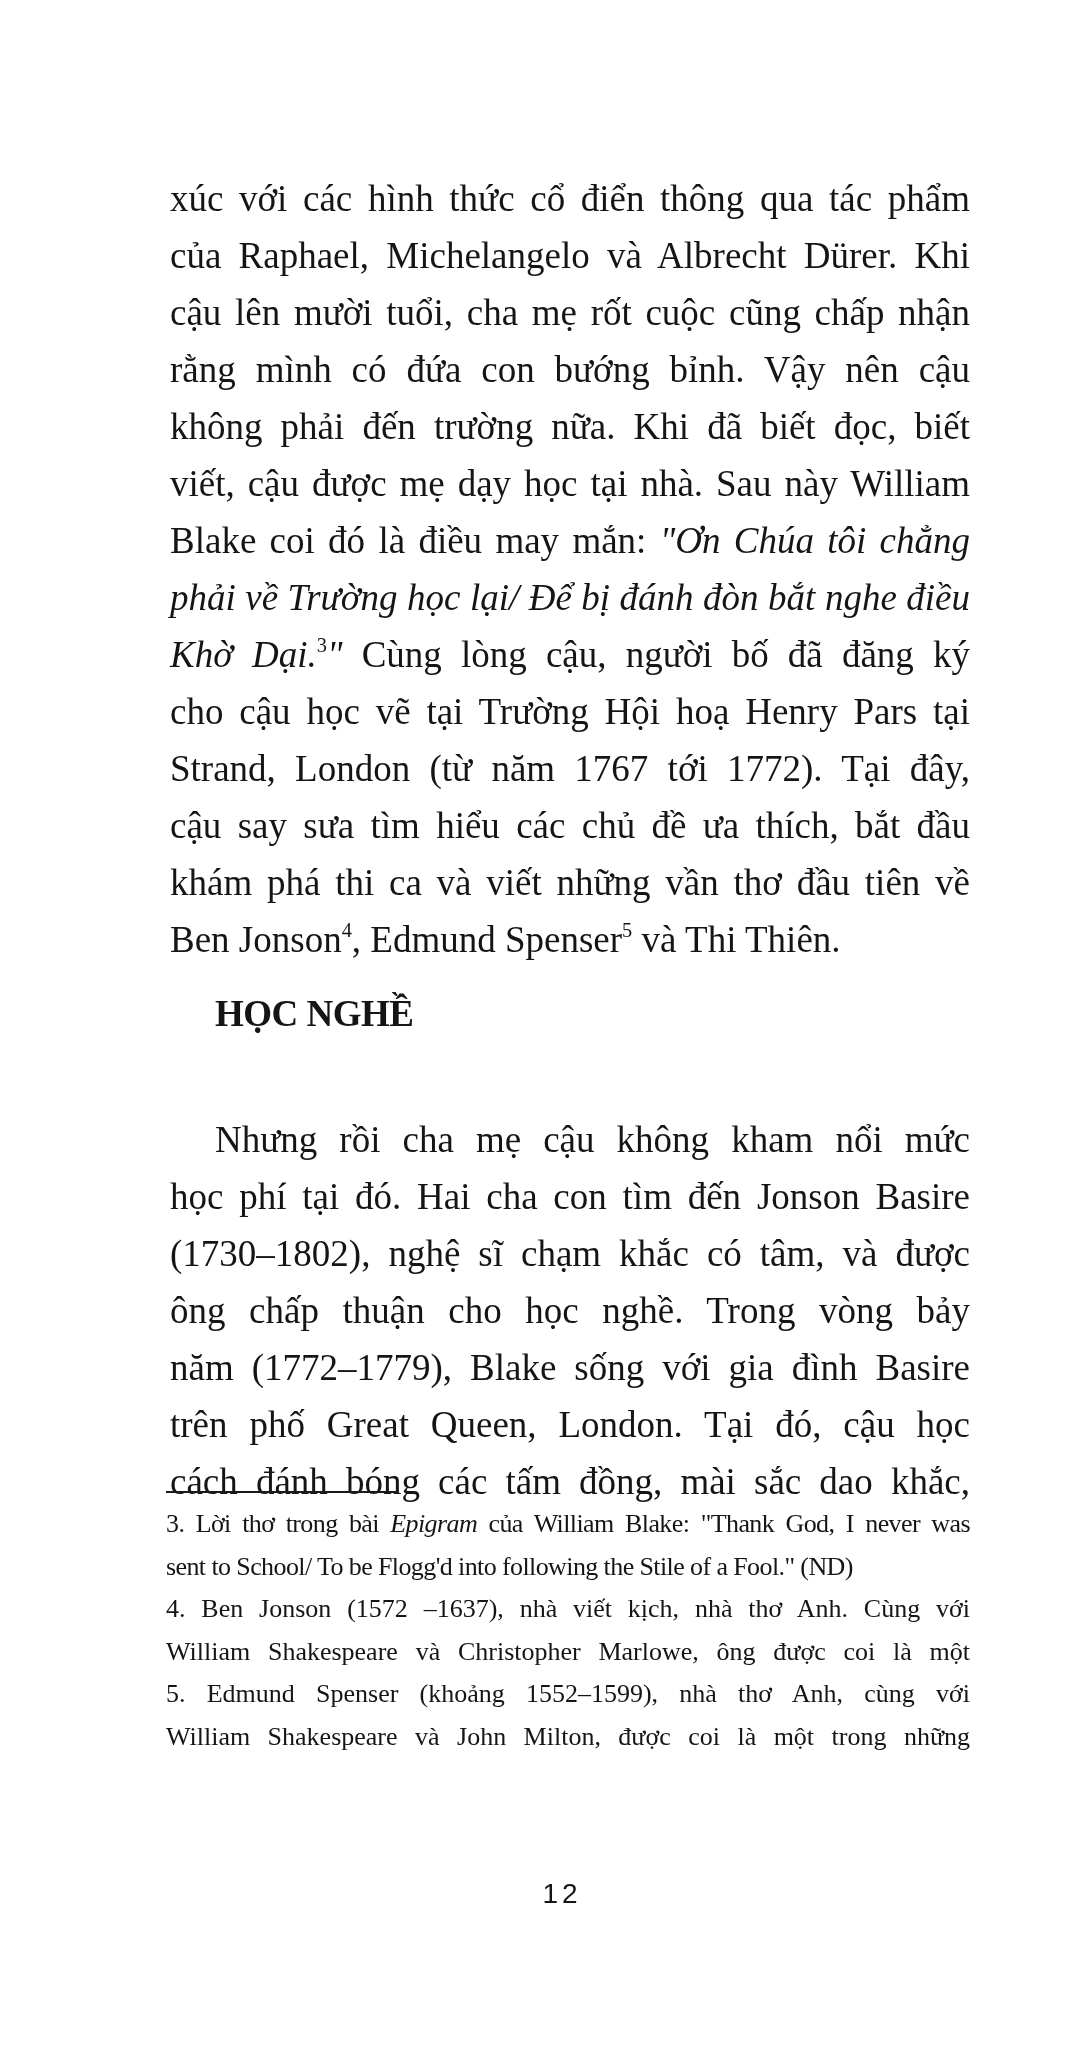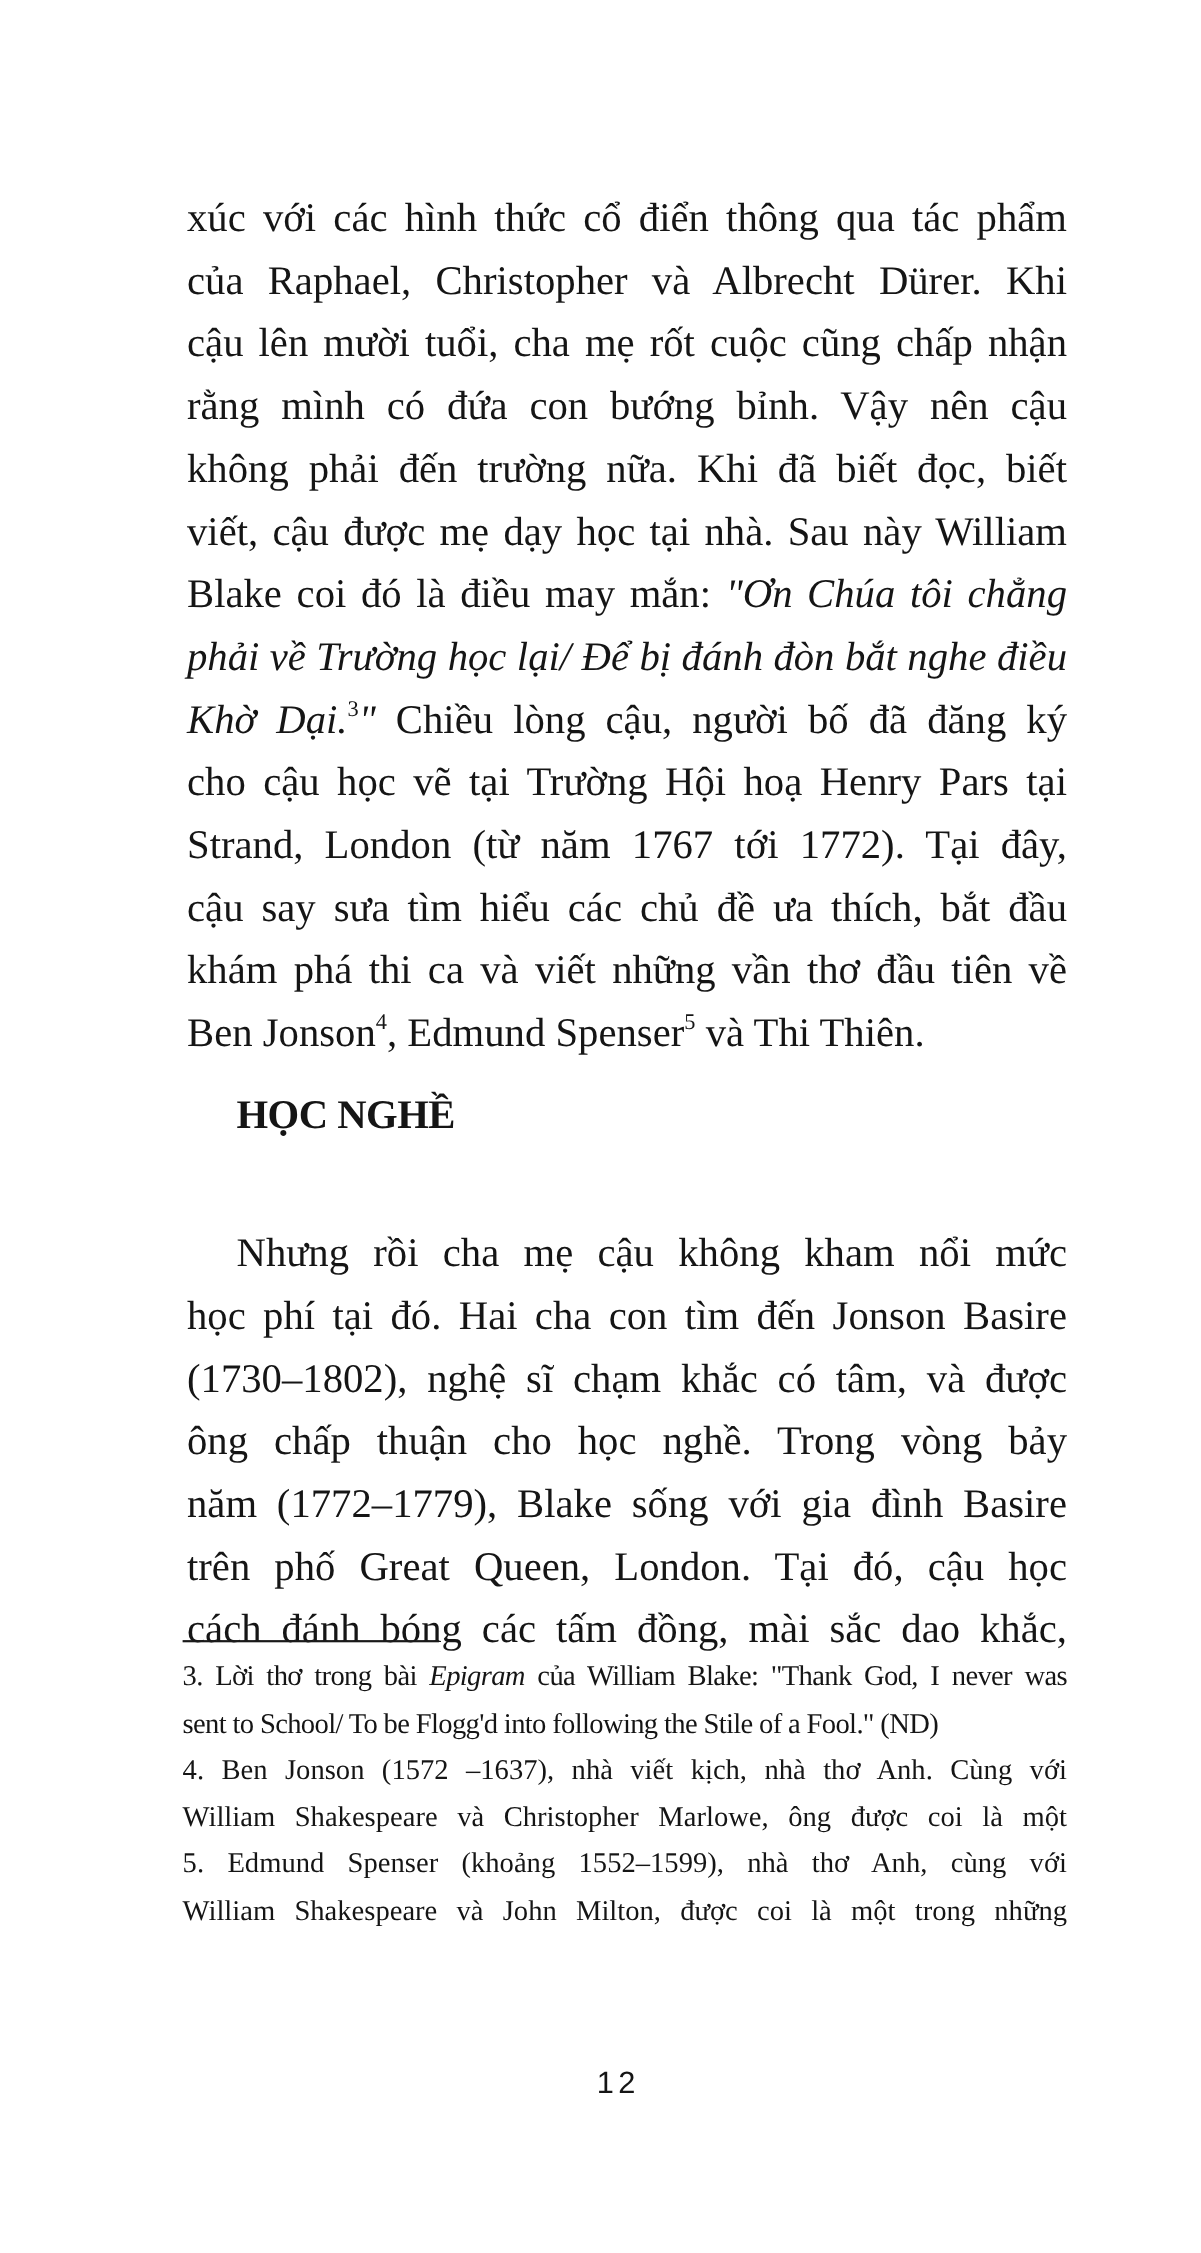--- a/index.html
+++ b/index.html
@@ -104,28 +104,28 @@
     padding-left: 16px;
   }
 </style>
 </head>
 <body>
 
 <div class="page">
 
   <div class="text-block body-text">
     <span class="line">xúc với các hình thức cổ điển thông qua tác phẩm</span>
-    <span class="line">của Raphael, Christopher và Albrecht Dürer. Khi</span>
+    <span class="line">của Raphael, Michelangelo và Albrecht Dürer. Khi</span>
     <span class="line">cậu lên mười tuổi, cha mẹ rốt cuộc cũng chấp nhận</span>
     <span class="line">rằng mình có đứa con bướng bỉnh. Vậy nên cậu</span>
     <span class="line">không phải đến trường nữa. Khi đã biết đọc, biết</span>
     <span class="line">viết, cậu được mẹ dạy học tại nhà. Sau này William</span>
     <span class="line"><span>Blake coi đó là điều may mắn: </span><span class="it">"Ơn Chúa tôi chẳng</span></span>
     <span class="line"><span class="it">phải về Trường học lại/ Để bị đánh đòn bắt nghe điều</span></span>
-    <span class="line"><span class="it">Khờ Dại.</span><sup>3</sup><span class="it">"</span><span> Chiều lòng cậu, người bố đã đăng ký</span></span>
+    <span class="line"><span class="it">Khờ Dại.</span><sup>3</sup><span class="it">"</span><span> Cùng lòng cậu, người bố đã đăng ký</span></span>
     <span class="line">cho cậu học vẽ tại Trường Hội hoạ Henry Pars tại</span>
     <span class="line">Strand, London (từ năm 1767 tới 1772). Tại đây,</span>
     <span class="line">cậu say sưa tìm hiểu các chủ đề ưa thích, bắt đầu</span>
     <span class="line">khám phá thi ca và viết những vần thơ đầu tiên về</span>
     <span class="line last"><span>Ben Jonson</span><sup>4</sup><span>, Edmund Spenser</span><sup>5</sup><span> và Thi Thiên.</span></span>
   </div>
 
   <div class="heading">HỌC NGHỀ</div>
 
   <div class="text-block body-text-2">

